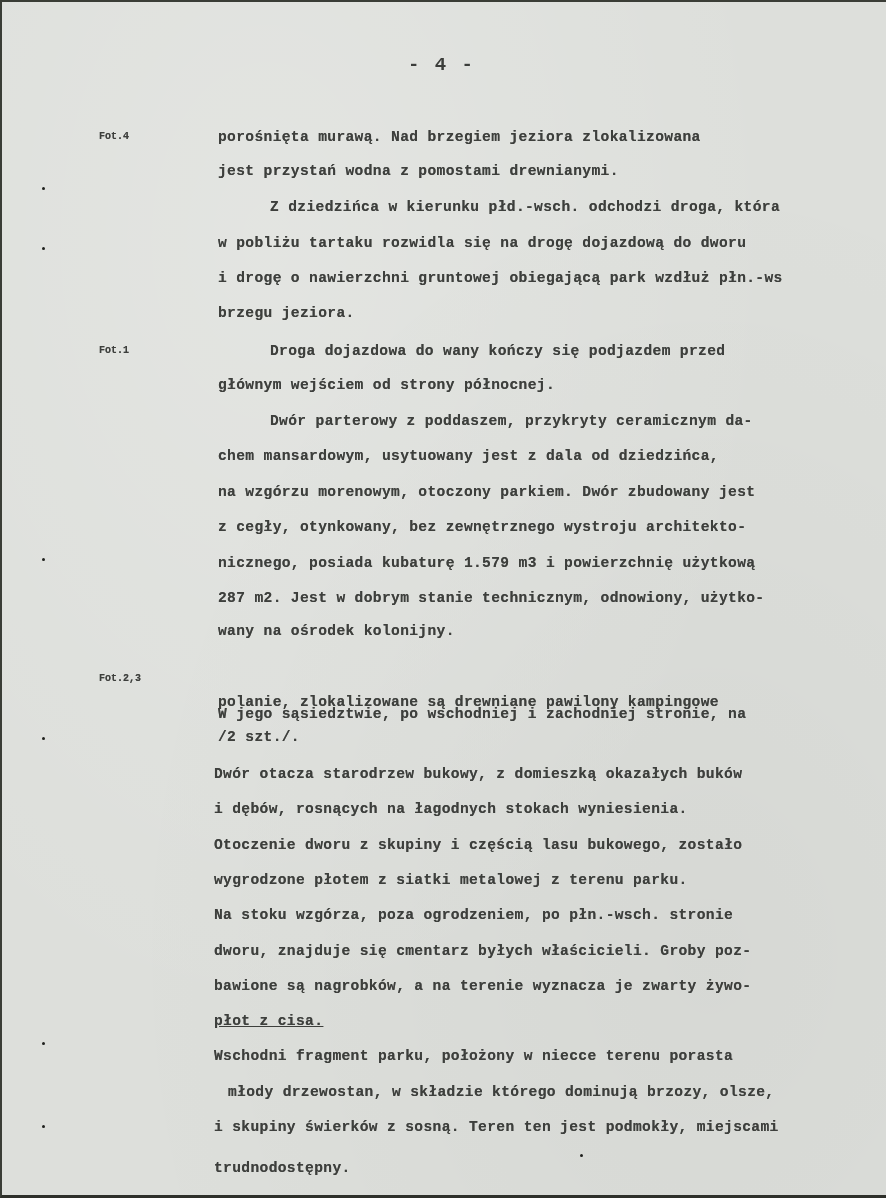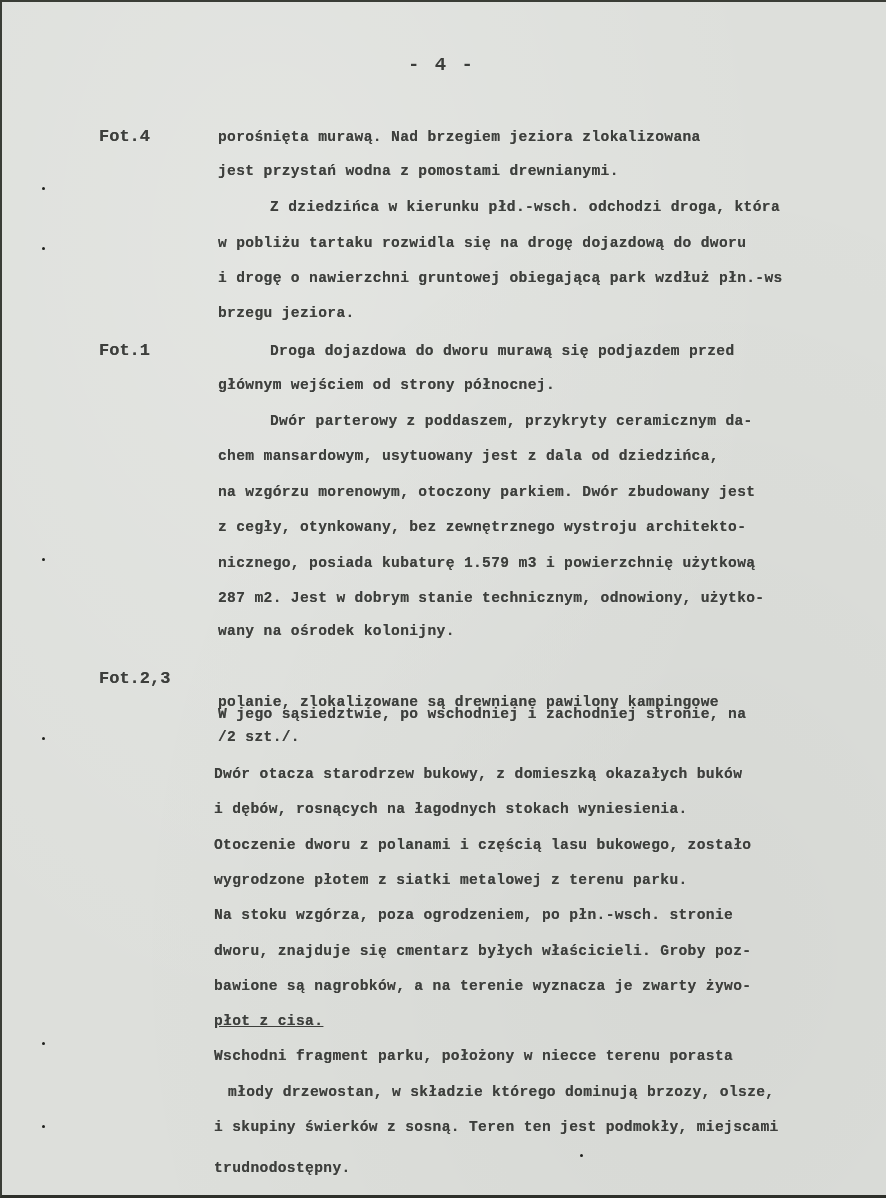--- a/index.html
+++ b/index.html
@@ -43,21 +43,21 @@
       font-weight: bold;
       color: #3d3f3c;
       white-space: pre;
       letter-spacing: 0.35px;
       line-height: 18px;
       text-shadow: 0 0 0.6px rgba(40,40,40,0.6);
     }
     .margin-ref {
       position: absolute;
       left: 97px;
-      font-size: 17px;
+      font-size: 10px;
       font-weight: bold;
       color: #3d3f3c;
       white-space: pre;
       line-height: 18px;
       text-shadow: 0 0 0.6px rgba(40,40,40,0.6);
     }
     .dot {
       position: absolute;
       width: 3px;
       height: 3px;
@@ -76,35 +76,35 @@
       <div class="margin-ref" style="top: 340px;">Fot.1</div>
       <div class="margin-ref" style="top: 620px; margin-top: 48px;">Fot.2,3</div>
     </div>
   <div id="body-lines">
       <div class="line" style="left: 216px; top: 126px;">porośnięta murawą. Nad brzegiem jeziora zlokalizowana</div>
       <div class="line" style="left: 216px; top: 160px;">jest przystań wodna z pomostami drewnianymi.</div>
       <div class="line" style="left: 268px; top: 196px;">Z dziedzińca w kierunku płd.-wsch. odchodzi droga, która</div>
       <div class="line" style="left: 216px; top: 232px;">w pobliżu tartaku rozwidla się na drogę dojazdową do dworu</div>
       <div class="line" style="left: 216px; top: 267px;">i drogę o nawierzchni gruntowej obiegającą park wzdłuż płn.-ws</div>
       <div class="line" style="left: 216px; top: 302px;">brzegu jeziora.</div>
-      <div class="line" style="left: 268px; top: 340px;">Droga dojazdowa do dworu murawą się podjazdem przed</div>
+      <div class="line" style="left: 268px; top: 340px;">Droga dojazdowa do wany kończy się podjazdem przed</div>
       <div class="line" style="left: 216px; top: 374px;">głównym wejściem od strony północnej.</div>
       <div class="line" style="left: 268px; top: 410px;">Dwór parterowy z poddaszem, przykryty ceramicznym da-</div>
       <div class="line" style="left: 216px; top: 445px;">chem mansardowym, usytuowany jest z dala od dziedzińca,</div>
       <div class="line" style="left: 216px; top: 481px;">na wzgórzu morenowym, otoczony parkiem. Dwór zbudowany jest</div>
       <div class="line" style="left: 216px; top: 516px;">z cegły, otynkowany, bez zewnętrznego wystroju architekto-</div>
       <div class="line" style="left: 216px; top: 552px;">nicznego, posiada kubaturę 1.579 m3 i powierzchnię użytkową</div>
       <div class="line" style="left: 216px; top: 587px;">287 m2. Jest w dobrym stanie technicznym, odnowiony, użytko-</div>
       <div class="line" style="left: 216px; top: 620px;">wany na ośrodek kolonijny.</div>
       <div class="line" style="left: 216px; top: 656px; margin-top: 47px;">W jego sąsiedztwie, po wschodniej i zachodniej stronie, na</div>
       <div class="line" style="left: 216px; top: 691px;">polanie, zlokalizowane są drewniane pawilony kampingowe</div>
       <div class="line" style="left: 216px; top: 726px;">/2 szt./.</div>
       <div class="line" style="left: 212px; top: 763px;">Dwór otacza starodrzew bukowy, z domieszką okazałych buków</div>
       <div class="line" style="left: 212px; top: 798px;">i dębów, rosnących na łagodnych stokach wyniesienia.</div>
-      <div class="line" style="left: 212px; top: 834px;">Otoczenie dworu z polanami i częścią lasu bukowego, zostało</div>
+      <div class="line" style="left: 212px; top: 834px;">Otoczenie dworu z skupiny i częścią lasu bukowego, zostało</div>
       <div class="line" style="left: 212px; top: 869px;">wygrodzone płotem z siatki metalowej z terenu parku.</div>
       <div class="line" style="left: 212px; top: 904px;">Na stoku wzgórza, poza ogrodzeniem, po płn.-wsch. stronie</div>
       <div class="line" style="left: 212px; top: 940px;">dworu, znajduje się cmentarz byłych właścicieli. Groby poz-</div>
       <div class="line" style="left: 212px; top: 975px;">bawione są nagrobków, a na terenie wyznacza je zwarty żywo-</div>
       <div class="line" style="left: 212px; top: 1010px; text-decoration: underline;">płot z cisa.</div>
       <div class="line" style="left: 212px; top: 1045px;">Wschodni fragment parku, położony w niecce terenu porasta</div>
       <div class="line" style="left: 210px; top: 1081px; padding-left: 16px;">młody drzewostan, w składzie którego dominują brzozy, olsze,</div>
       <div class="line" style="left: 212px; top: 1116px;">i skupiny świerków z sosną. Teren ten jest podmokły, miejscami</div>
       <div class="line" style="left: 212px; top: 1157px;">trudnodostępny.</div>
     </div>

